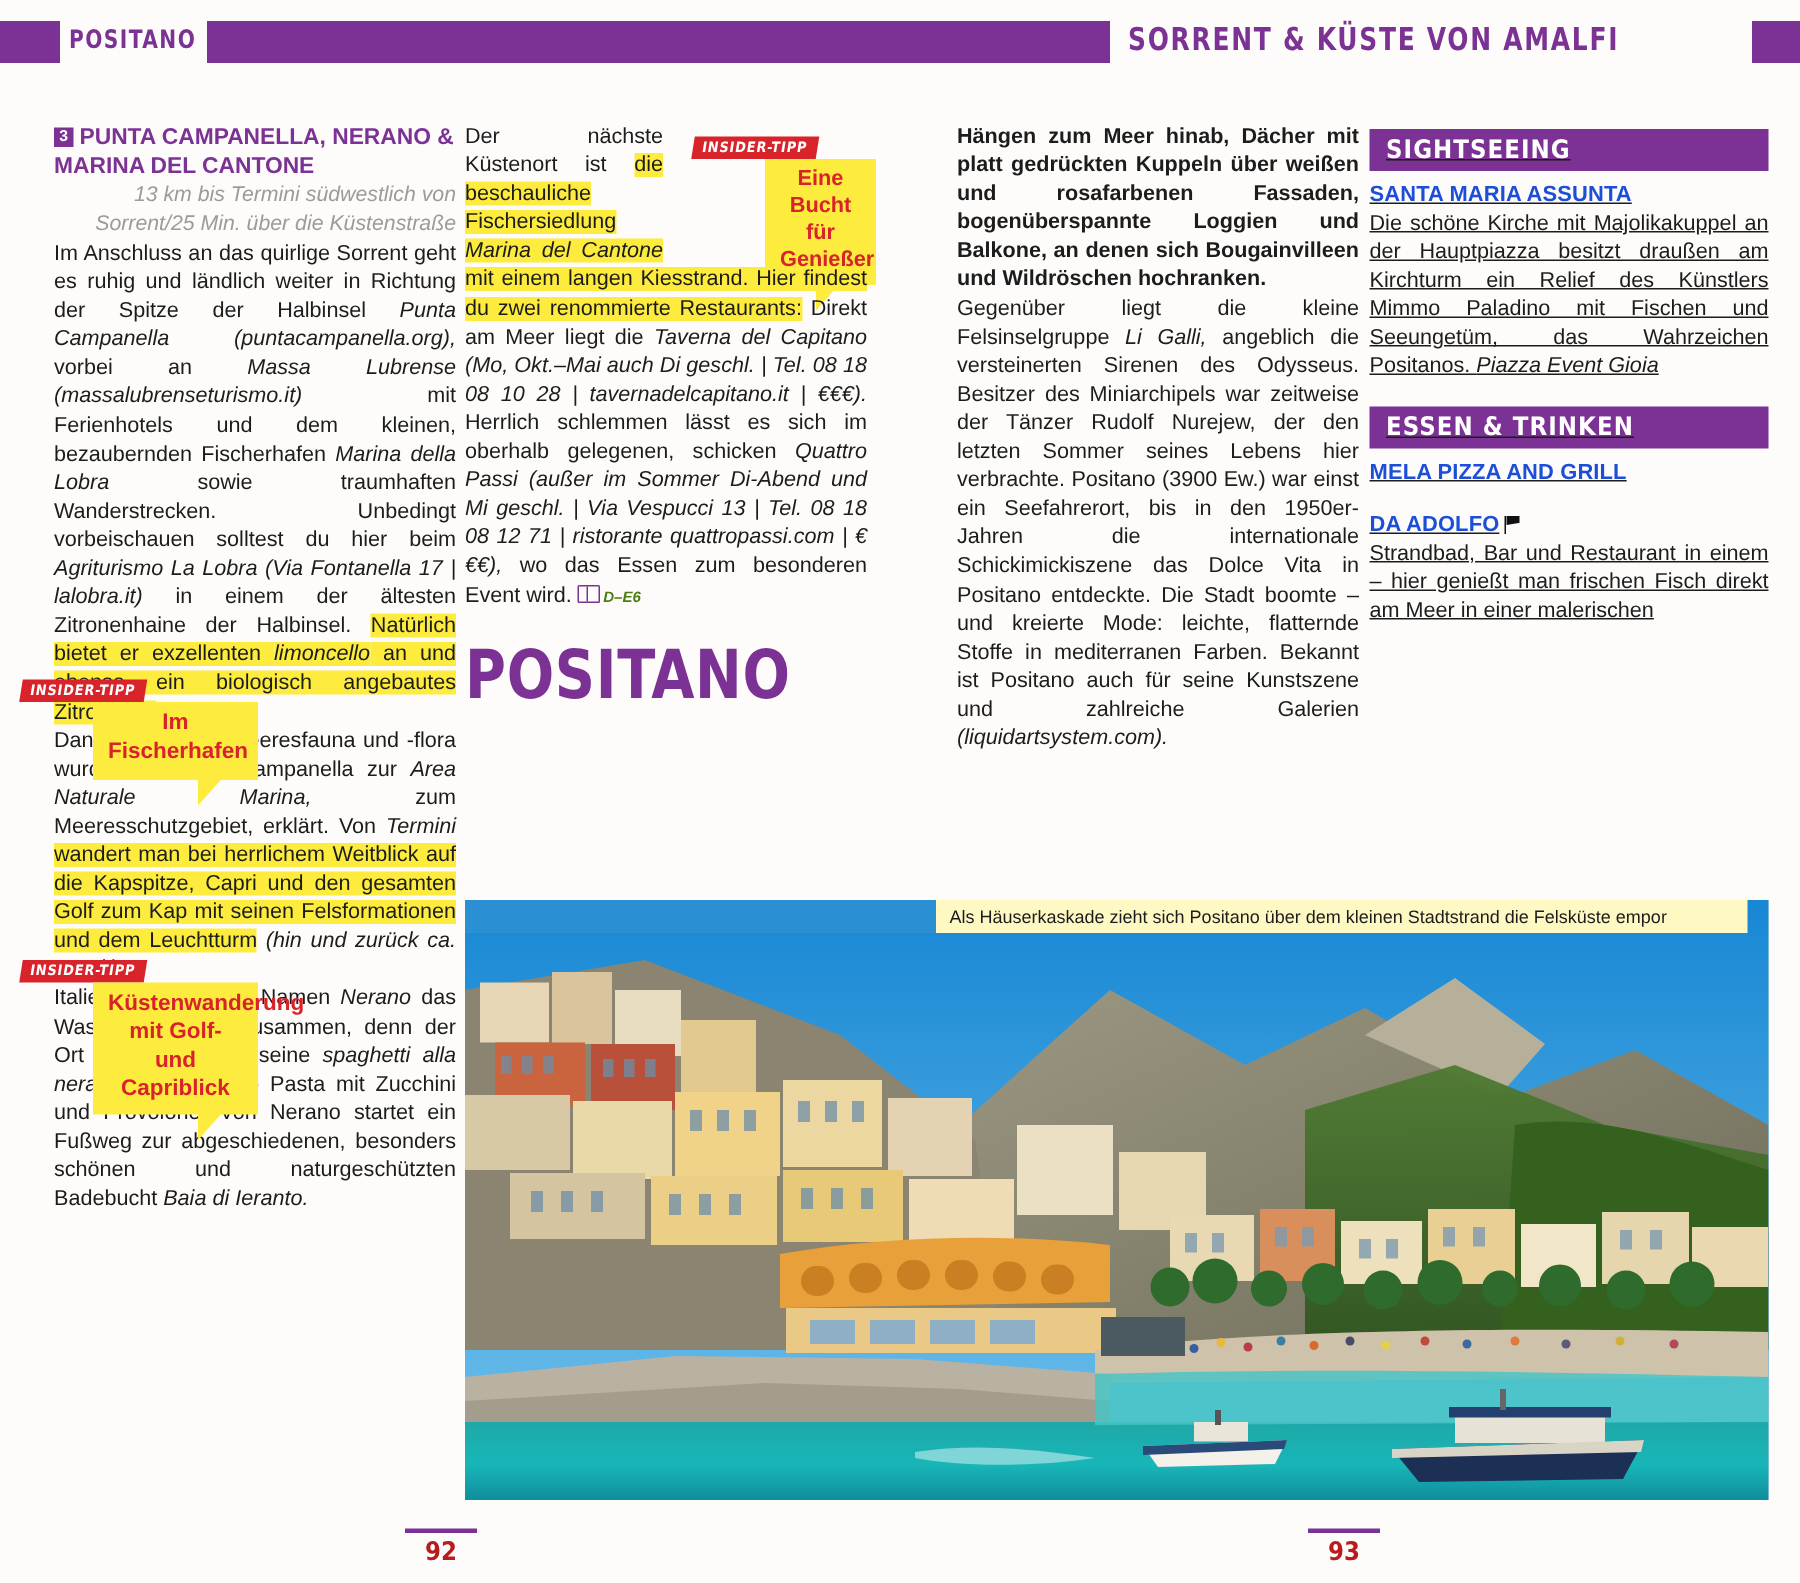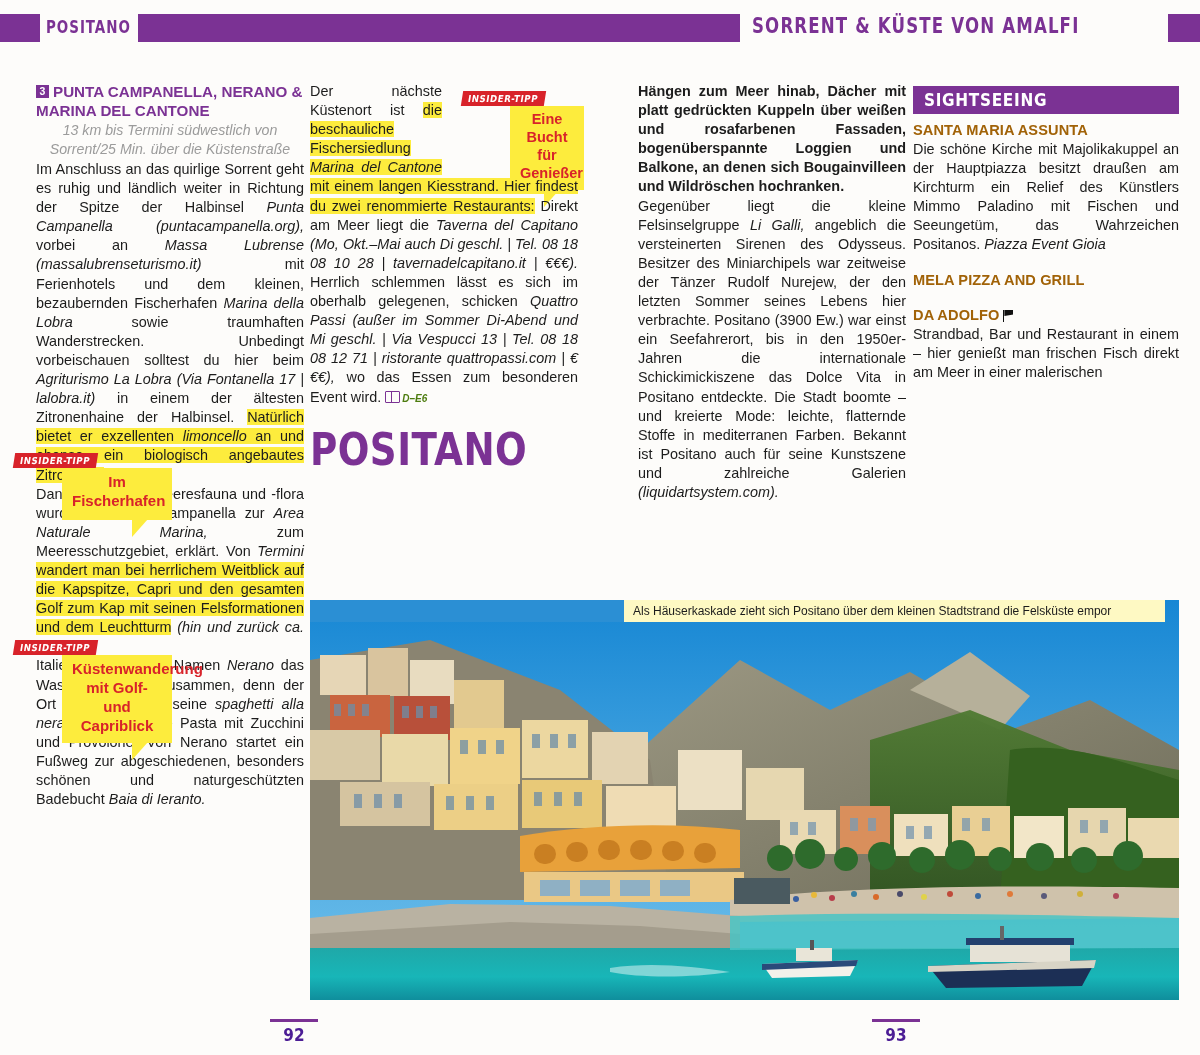--- a/index.html
+++ b/index.html
@@ -29,39 +29,39 @@
     transform:scaleX(0.88);transform-origin:left top;
   }
   .hdr-left-text{left:46px;}
   .hdr-right-text{left:752px;font-size:21px;letter-spacing:1.3px;top:0px;}
 
   
   .col{position:absolute;top:82px;font-size:14.4px;line-height:19.1px;color:#1c1c1c;text-align:justify;}
   .col1{left:36px;width:268px;}
   .col2{left:310px;width:268px;}
   .col3{left:638px;width:268px;}
-  .col4{left:913px;width:266px;top:86px;}
+  .col4{left:913px;width:266px;top:86px;text-decoration:underline;}
 
   p{margin:0;}
   i,em{font-style:italic;}
   b,strong{font-weight:bold;}
 
   .sec-title{
     color:#7b3294;font-weight:bold;font-size:15.2px;line-height:19px;
     margin-bottom:1px;text-align:left;
   }
   .num-badge{
     display:inline-block;background:#7b3294;color:#fff;
     font-size:10.5px;font-weight:bold;line-height:13px;
     width:13px;height:13px;text-align:center;
     vertical-align:2px;margin-right:4px;
   }
   .subline{
     color:#9b9b9b;font-style:italic;font-size:14.2px;line-height:19px;
-    text-align:center;margin-bottom:1px;
+    text-align:right;margin-bottom:1px;
   }
 
   
   .hl{background:#fdec3d;box-decoration-break:clone;-webkit-box-decoration-break:clone;}
 
   
   .tip{
     position:absolute;width:158px;
   }
   .tip-label{
@@ -108,21 +108,21 @@
   }
 
   
   .box-head{
     background:#7b3294;color:#fff;font-weight:bold;
     font-size:17px;line-height:28px;height:28px;
     padding-left:11px;letter-spacing:.7px;margin-bottom:7px;
     font-family:"DejaVu Sans Condensed","Liberation Sans",sans-serif;
   }
   .entry-title{
-    color:#a16207;font-weight:bold;font-size:14.6px;line-height:18px;margin-bottom:1px;
+    color:#1d4ed8;font-weight:bold;font-size:14.6px;line-height:18px;margin-bottom:1px;
     text-align:left;letter-spacing:.1px;
   }
   .flag-icon{
     display:inline-block;width:11px;height:12px;position:relative;vertical-align:-2px;margin-left:3px;
   }
   .flag-icon:before{content:"";position:absolute;left:0;top:0;width:1.8px;height:12px;background:#111;}
   .flag-icon:after{content:"";position:absolute;left:1.8px;top:0;width:9px;height:6.5px;background:#111;
     clip-path:polygon(0 0,100% 0,100% 75%,0 100%);}
   .sb-sep{height:16px;}
 
@@ -139,21 +139,21 @@
     z-index:5;
   }
   .capbar{
     position:absolute;top:600px;height:22px;background:#2b8fd4;z-index:4;
   }
   .capbar-l{left:310px;width:328px;}
 
   
   .folio{position:absolute;bottom:10px;text-align:center;}
   .folio .rule{width:48px;height:2.6px;background:#7b3294;margin:0 auto 3px auto;}
-  .folio .num{font-size:17px;font-weight:bold;color:#4c1d95;
+  .folio .num{font-size:17px;font-weight:bold;color:#b91c1c;
     font-family:"DejaVu Sans Condensed","Liberation Sans",sans-serif;}
   .folio-l{left:270px;}
   .folio-r{left:872px;}
 </style>
 </head>
 <body>
 
 <div class="header">
   <div class="hdr-bar hdr-left-bar"></div>
   <div class="hdr-text hdr-left-text">POSITANO</div>
@@ -217,20 +217,21 @@
   </p>
 </div>
 
 <div class="col col4">
   <div class="box-head">SIGHTSEEING</div>
   <div class="entry-title">SANTA MARIA ASSUNTA</div>
   <p>
     <span>Die schöne Kirche mit Majolikakuppel an der Hauptpiazza besitzt draußen am Kirchturm ein Relief des Künstlers Mimmo Paladino mit Fischen und Seeungetüm, das Wahrzeichen Positanos. </span><i>Piazza Event Gioia</i>
   </p>
   <div class="sb-sep"></div>
+  <div class="box-head">ESSEN &amp; TRINKEN</div>
   <div class="entry-title">MELA PIZZA AND GRILL</div>
   <div class="sb-sep"></div>
   <div class="entry-title">
     <span>DA ADOLFO</span><span class="flag-icon"></span>
   </div>
   <p>Strandbad, Bar und Restaurant in einem – hier genießt man frischen Fisch direkt am Meer in einer malerischen</p>
 </div>
 
 <div class="photo">
 <svg width="869" height="400" viewBox="0 0 869 400" xmlns="http://www.w3.org/2000/svg">

